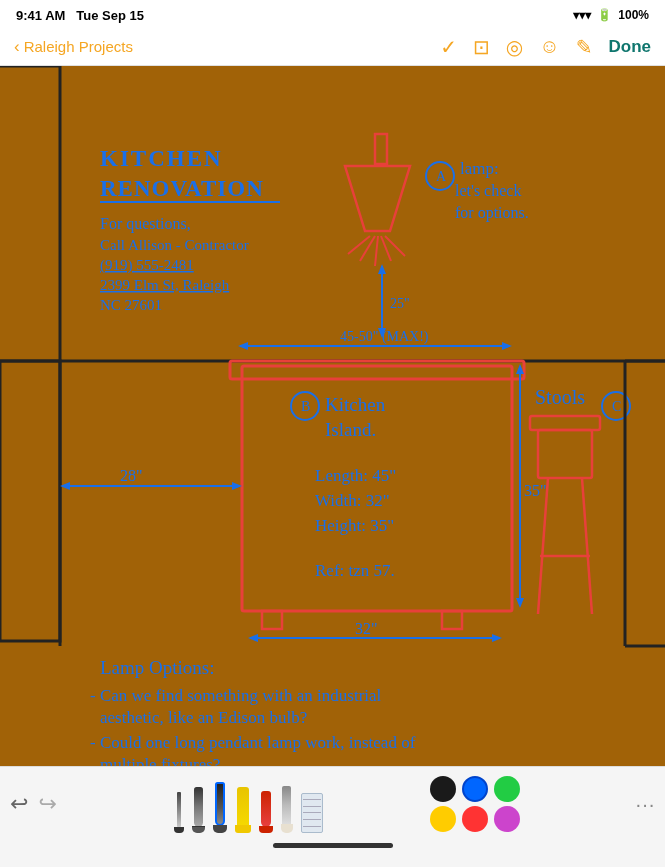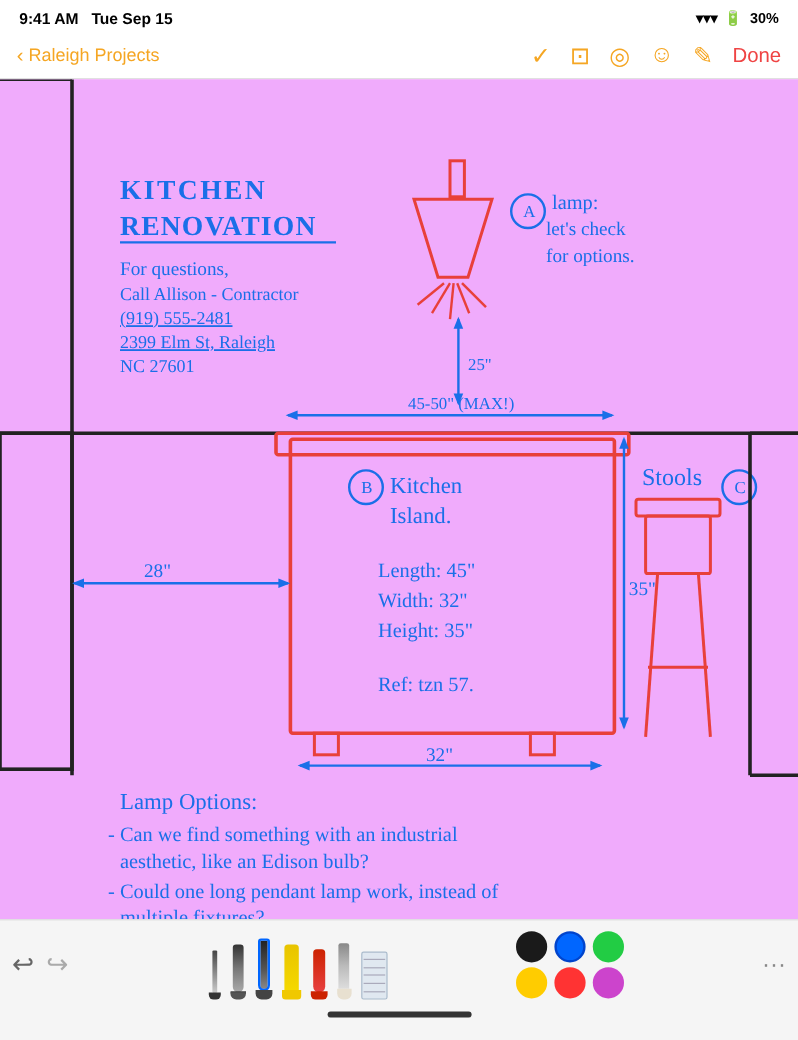--- a/index.html
+++ b/index.html
@@ -32,29 +32,29 @@
       justify-content: space-between;
       align-items: center;
       padding: 4px 14px;
       height: 38px;
       border-bottom: 1px solid #e0e0e0;
     }
 
     .toolbar-left { display: flex; align-items: center; gap: 4px; color: #f5a623; font-size: 15px; }
     .toolbar-right { display: flex; align-items: center; gap: 16px; }
     .toolbar-right .icon-btn { font-size: 20px; color: #f5a623; }
-    .done-btn { color: #ef4444; font-size: 17px; font-weight: 400; }
+    .done-btn { color: #0f766e; font-size: 17px; font-weight: 700; }
     .chevron-left { font-size: 17px; color: #f5a623; }
 
     
     .note-area {
       position: relative;
       width: 665px;
       height: 730px;
-      background: #f0abfc;
+      background: #a16207;
       overflow: hidden;
     }
 
     
     .note-svg {
       position: absolute;
       top: 0;
       left: 0;
       width: 665px;
       height: 730px;
@@ -122,21 +122,21 @@
 </head>
 <body>
 
 <div class="status-bar">
   <div>
     <span>9:41 AM</span> &nbsp; <span>Tue Sep 15</span>
   </div>
   <div class="status-right">
     <span>▾▾▾</span>
     <span>🔋</span>
-    <span>30%</span>
+    <span>100%</span>
   </div>
 </div>
 
 <div class="toolbar">
   <div class="toolbar-left">
     <span class="chevron-left">‹</span>
     <span>Raleigh Projects</span>
   </div>
   <div class="toolbar-right">
     <span class="icon-btn">✓</span>

